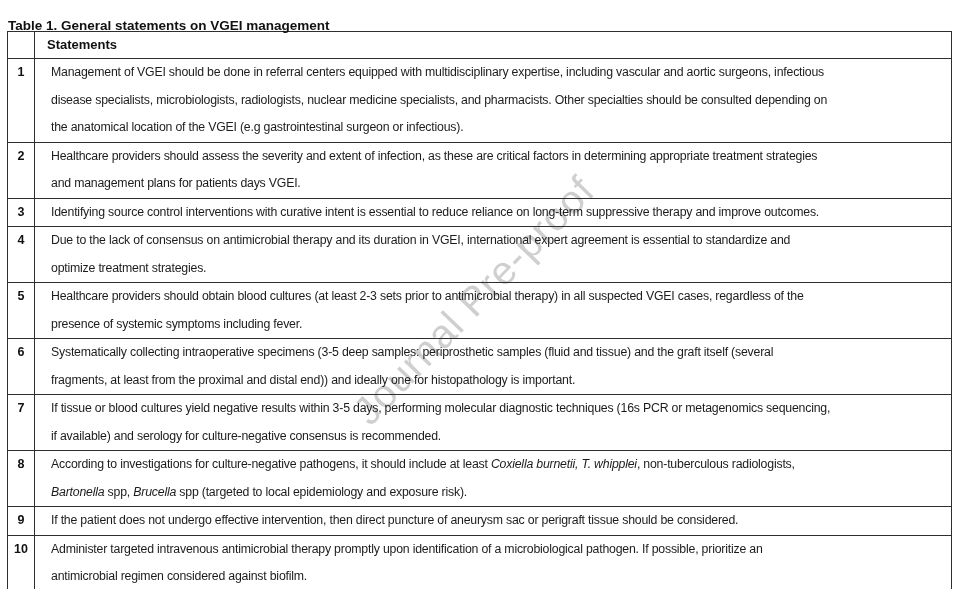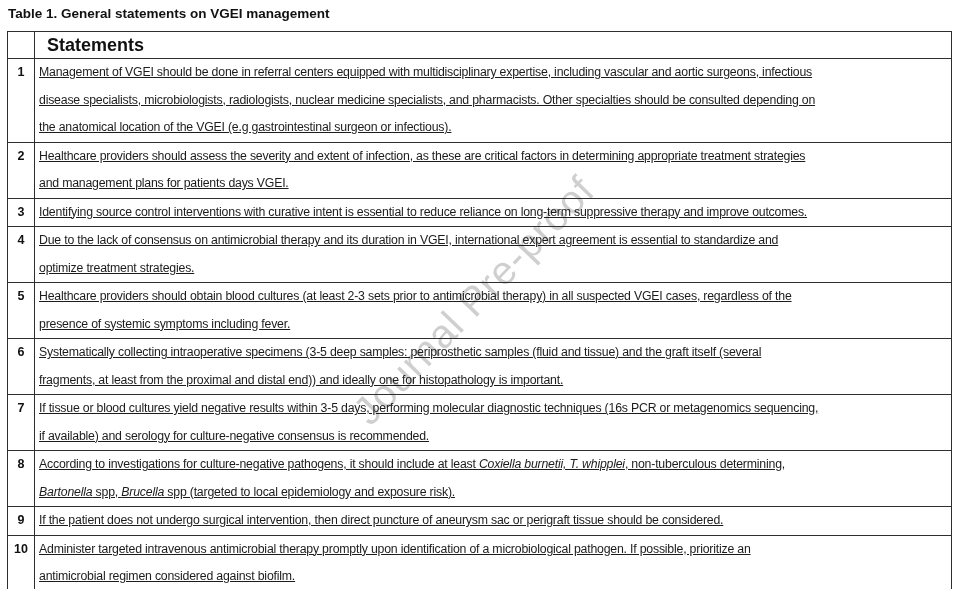--- a/index.html
+++ b/index.html
@@ -2,21 +2,21 @@
 <html><head>
 <meta charset="utf-8">
 <style>
   html,body { margin:0; padding:0; }
   body {
     width:960px; height:589px; position:relative; overflow:hidden;
     background:#ffffff; color:#1c1c1c;
     font-family:"Liberation Sans", sans-serif;
   }
   .doc-title {
-    position:absolute; left:8px; top:6px;
+    position:absolute; left:8px; top:18px;
     font-size:13.5px; font-weight:bold; color:#111;
     z-index:2; white-space:nowrap;
   }
   .watermark {
     position:absolute; left:264px; top:278px; width:420px;
     text-align:center; transform:rotate(-46deg);
     font-size:40px; font-weight:normal;
     color:rgba(148,148,148,0.45);
     z-index:0; pointer-events:none; white-space:nowrap;
     letter-spacing:1px;
@@ -27,27 +27,27 @@
     background:transparent; z-index:1;
   }
   .stmt-table th, .stmt-table td {
     border:1px solid #2e2e2e; padding:0; vertical-align:top;
     background:transparent;
   }
   .col-num { width:27px; }
   th.hdr-num { height:26px; }
   th.hdr-stmt {
     height:26px; line-height:26px; text-align:left;
-    padding-left:12px; font-size:18px; font-weight:bold; color:#111;
+    padding-left:12px; font-size:13px; font-weight:bold; color:#111;
   }
   td.num {
     text-align:center; font-weight:bold;
     font-size:12.5px; line-height:27.5px; color:#111;
   }
-  td.stmt { padding-left:4px; padding-right:2px;text-decoration:underline; }
+  td.stmt { padding-left:16px; padding-right:2px; }
   .line {
     height:27.5px; line-height:27.5px;
     font-size:12.3px; letter-spacing:-0.2px;
     white-space:nowrap; color:#1c1c1c;
   }
   .line i { font-style:italic;text-align:right; }
 </style>
 </head>
 <body>
 
@@ -112,28 +112,28 @@
       <tr>
         <td class="num">7</td>
         <td class="stmt">
           <div class="line"><span>If tissue or blood cultures yield negative results within 3-5 days, performing molecular diagnostic techniques (16s PCR or metagenomics sequencing,</span></div>
           <div class="line"><span>if available) and serology for culture-negative consensus is recommended.</span></div>
         </td>
       </tr>
       <tr>
         <td class="num">8</td>
         <td class="stmt">
-          <div class="line"><span>According to investigations for culture-negative pathogens, it should include at least </span><i>Coxiella burnetii, T. whipplei</i><span>, non-tuberculous determining,</span></div>
+          <div class="line"><span>According to investigations for culture-negative pathogens, it should include at least </span><i>Coxiella burnetii, T. whipplei</i><span>, non-tuberculous radiologists,</span></div>
           <div class="line"><i>Bartonella</i><span> spp, </span><i>Brucella</i><span> spp (targeted to local epidemiology and exposure risk).</span></div>
         </td>
       </tr>
       <tr>
         <td class="num">9</td>
         <td class="stmt">
-          <div class="line"><span>If the patient does not undergo surgical intervention, then direct puncture of aneurysm sac or perigraft tissue should be considered.</span></div>
+          <div class="line"><span>If the patient does not undergo effective intervention, then direct puncture of aneurysm sac or perigraft tissue should be considered.</span></div>
         </td>
       </tr>
       <tr>
         <td class="num">10</td>
         <td class="stmt">
           <div class="line"><span>Administer targeted intravenous antimicrobial therapy promptly upon identification of a microbiological pathogen. If possible, prioritize an</span></div>
           <div class="line"><span>antimicrobial regimen considered against biofilm.</span></div>
         </td>
       </tr>
     </tbody>

